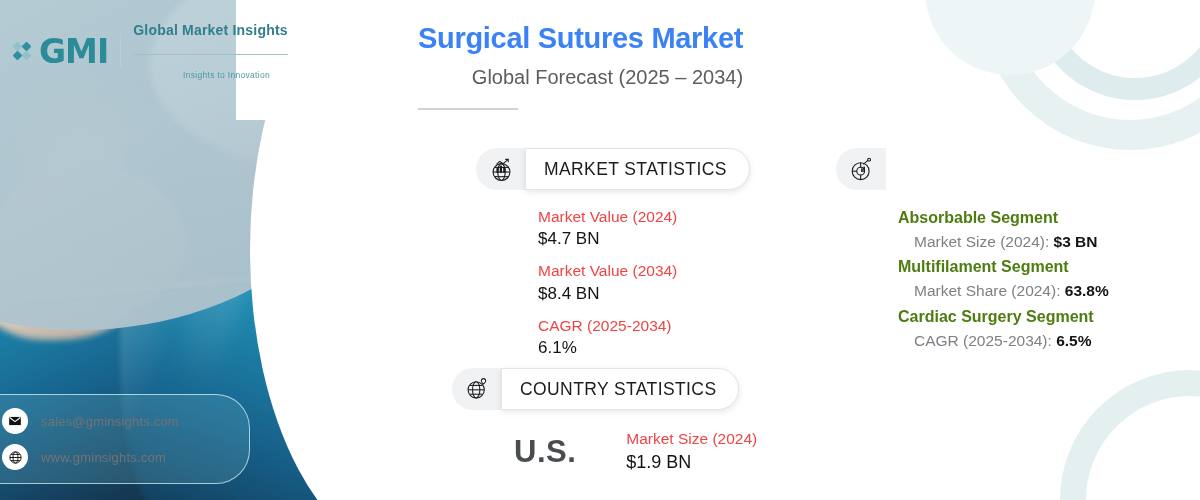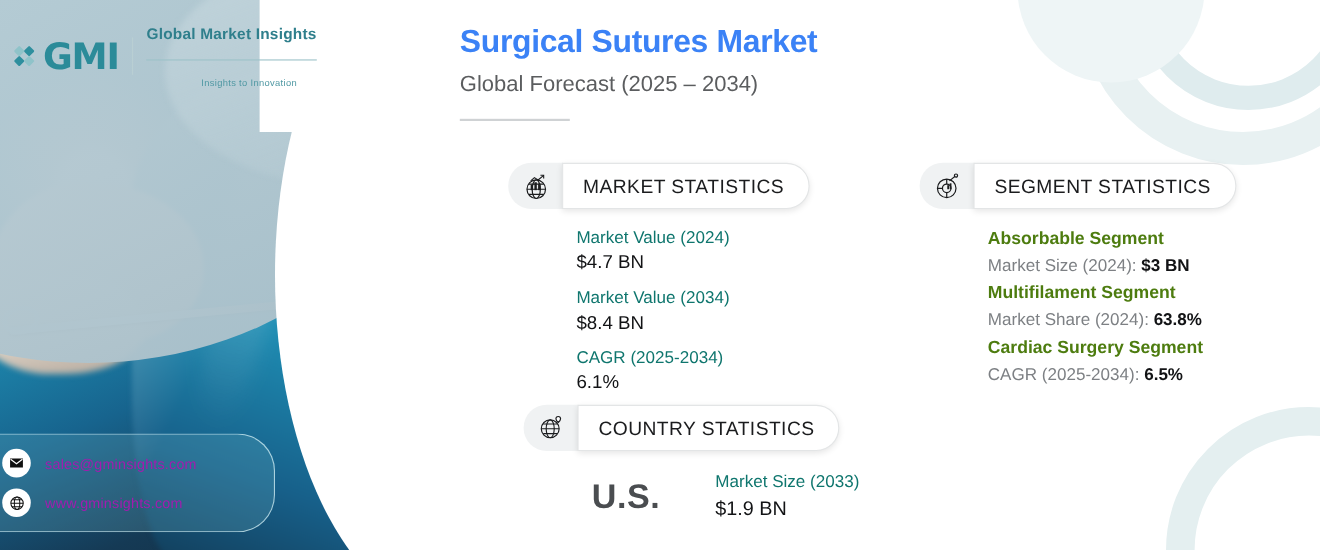--- a/index.html
+++ b/index.html
@@ -128,29 +128,29 @@
   #logo-name { font-size:14px; font-weight:700; color:#2f7f8c; letter-spacing:.2px; }
   #logo-rule { width:100%; height:1px; background:#9cc2c8; margin:2px 0 1px; }
   #logo-tag { font-size:8.5px; color:#4f98a3; letter-spacing:.3px;padding-left:32px; }
 
   
   #title-block { position:absolute; left:418px; top:22px; z-index:6; }
   #page-title {
     font-size:29px; font-weight:700; color:#3b82f6; letter-spacing:-.3px;text-align:center;
   }
   #page-subtitle {
-    font-size:20px; color:#5b5d5f; margin-top:11px; font-weight:400;
+    font-size:20px; color:#5b5d5f; margin-top:11px; font-weight:400;text-align:right;
   }
   #title-rule { width:100px; height:2px; background:#cfd2d4; margin-top:19px; }
 
   
   .section { position:absolute; z-index:6; }
-  #sec-market   { left:462px; top:148px; }
+  #sec-market   { left:476px; top:148px; }
   #sec-segment  { left:836px; top:148px; }
-  #sec-country  { left:476px; top:368px; }
+  #sec-country  { left:452px; top:368px; }
 
   .badge-row { display:flex; align-items:center; }
   .badge-icon {
     width:50px; height:42px;
     background:#f0f2f3;
     border-radius:21px 0 0 21px;
     display:flex; align-items:center; justify-content:center;
     flex:0 0 auto;
   }
   .badge-pill {
@@ -162,27 +162,27 @@
     padding:0 22px 0 18px;
     margin-left:-1px;
     box-shadow:0 2px 6px rgba(0,0,0,.10);
   }
   .badge-label {
     font-size:17.5px; color:#1b1c1e; letter-spacing:.4px; white-space:nowrap;
   }
 
   
   #market-list { margin-top:16px; padding-left:62px; }
-  .kv-label { font-size:15.5px; color:#0f766e; line-height:1.45; }
+  .kv-label { font-size:15.5px; color:#ef4444; line-height:1.45; }
   .kv-value { font-size:17px; font-weight:400; color:#121315; line-height:1.35; margin-bottom:9px; }
 
   
   #segment-list { margin-top:16px; padding-left:62px; }
   .seg-title { font-size:16px; font-weight:700; color:#4d7c0f; line-height:1.5; }
-  .seg-line { font-size:15.5px; color:#7d8084; line-height:1.5; margin-bottom:2px; }
+  .seg-line { font-size:15.5px; color:#7d8084; line-height:1.5; margin-bottom:2px;margin-left:16px; }
   .seg-line b { color:#121315; font-weight:700; }
 
   
   #country-body { margin-top:18px; padding-left:62px; display:flex; align-items:center; gap:50px; }
   #country-code { font-size:31px; font-weight:600; color:#4a4d50; letter-spacing:.5px; line-height:1; }
   #country-kv { }
   #country-kv .kv-label { font-size:15.5px; }
   #country-kv .kv-value { font-size:18px; margin-bottom:0; }
 
   
@@ -193,21 +193,21 @@
     border-left:none;
     border-radius:0 34px 34px 0;
     background:rgba(120,185,200,.22);
     display:flex; flex-direction:column; gap:10px;
   }
   .contact-row { display:flex; align-items:center; gap:13px; }
   .contact-ico {
     width:26px; height:26px; border-radius:50%; background:#ffffff;
     display:flex; align-items:center; justify-content:center; flex:0 0 auto;
   }
-  .contact-txt { font-size:13px; color:#a21caf; letter-spacing:.2px; }
+  .contact-txt { font-size:13px; color:#737373; letter-spacing:.2px; }
 </style>
 </head>
 <body>
 
 <div class="deco" id="deco-ring-a"></div>
 <div class="deco" id="deco-ring-b"></div>
 <div class="deco" id="deco-soft-a"></div>
 <div class="deco" id="deco-ring-c"></div>
 
 <div id="hero">
@@ -292,23 +292,20 @@
         <circle cx="15" cy="18" r="4.6"></circle>
         <line x1="15" y1="8" x2="15" y2="13.4"></line>
         <line x1="5" y1="18" x2="10.4" y2="18"></line>
         <line x1="15" y1="22.6" x2="15" y2="28"></line>
         <rect x="15.6" y="14.6" width="1.9" height="4.4" fill="#1b1c1e" stroke="none"></rect>
         <rect x="18.2" y="12.6" width="1.9" height="6.4" fill="#1b1c1e" stroke="none"></rect>
         <polyline points="18,10 24,5" stroke-width="1.2"></polyline>
         <circle cx="25" cy="4.3" r="1.7"></circle>
       </svg>
     </div>
-    <div class="badge-pill">
-      <span class="badge-label">SEGMENT STATISTICS</span>
-    </div>
   </div>
   <div id="segment-list">
     <div>
       <div class="seg-title">Absorbable Segment</div>
       <div class="seg-line"><span>Market Size (2024): </span><b>$3 BN</b></div>
     </div>
     <div>
       <div class="seg-title">Multifilament Segment</div>
       <div class="seg-line"><span>Market Share (2024): </span><b>63.8%</b></div>
     </div>
@@ -331,21 +328,21 @@
         <path d="M24 3.2a2.6 2.6 0 0 1 2.6 2.6c0 1.9-2.6 4.2-2.6 4.2s-2.6-2.3-2.6-4.2A2.6 2.6 0 0 1 24 3.2z" fill="#ffffff"></path>
       </svg>
     </div>
     <div class="badge-pill">
       <span class="badge-label">COUNTRY STATISTICS</span>
     </div>
   </div>
   <div id="country-body">
     <div id="country-code">U.S.</div>
     <div id="country-kv">
-      <div class="kv-label">Market Size (2033)</div>
+      <div class="kv-label">Market Size (2024)</div>
       <div class="kv-value">$1.9 BN</div>
     </div>
   </div>
 </div>
 
 <div id="contact">
   <div class="contact-row">
     <span class="contact-ico">
       <svg width="14" height="14" viewBox="0 0 24 24" fill="#111">
         <path d="M2 5h20v14H2z" fill="#111"></path>

